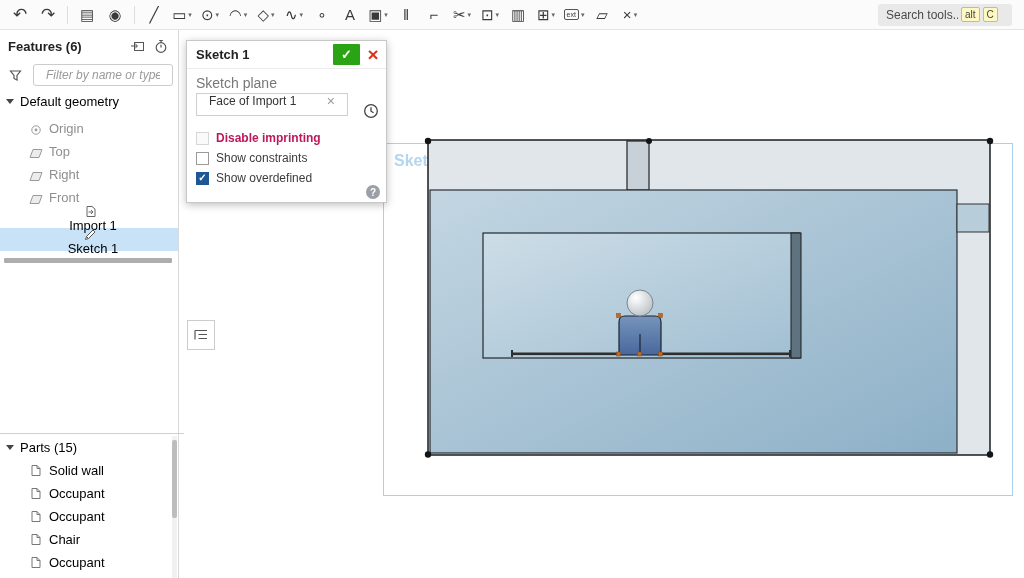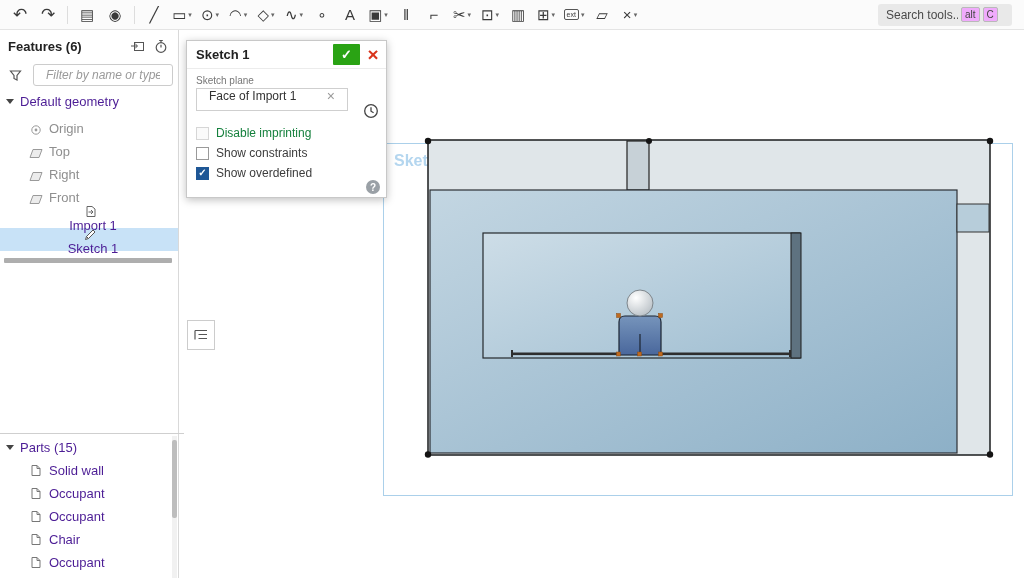--- a/index.html
+++ b/index.html
@@ -16,36 +16,36 @@
   .tbtn .g{line-height:1;}
   .g-big{font-size:17px;}
   .g-ext{font-size:7px;border:1px solid #555;border-radius:2px;padding:1px 2px;line-height:1;}
   .chev{font-size:7px;color:#666;margin-left:2px;line-height:1;}
   .tsep{width:1px;height:18px;background:#ddd;margin:0 5px;}
   .search{margin-left:auto;margin-right:6px;width:134px;height:22px;background:#e9e9e9;border-radius:3px;
     display:flex;align-items:center;padding:0 4px 0 8px;box-sizing:border-box;}
   .search input{border:0;background:transparent;width:72px;font-size:12px;color:#333;outline:none;
     font-family:"Liberation Sans",sans-serif;padding:0;}
   .search input::placeholder{color:#4a4a4a;font-style:normal;}
-  .key{background:#f0abfc;border:1px solid #b9b9b9;border-radius:2px;font-size:10px;color:#444;
+  .key{background:#fef9c3;border:1px solid #b9b9b9;border-radius:2px;font-size:10px;color:#444;
     padding:0 3px;margin-left:3px;line-height:13px;}
   
   .left-panel{position:absolute;left:0;top:30px;width:179px;height:548px;background:#fff;
     border-right:1px solid #d9d9d9;box-sizing:border-box;z-index:10;}
   .fp-header{position:absolute;left:0;top:5px;width:178px;height:22px;display:flex;align-items:center;
     padding:0 8px;box-sizing:border-box;}
   .fp-title{font-size:13px;font-weight:700;color:#222;}
   .fp-spacer{flex:1;}
   .hicon{width:18px;height:16px;display:flex;align-items:center;justify-content:center;cursor:pointer;margin-left:6px;}
   .filter-row{position:absolute;top:33px;left:7px;width:166px;height:24px;display:flex;align-items:center;gap:5px;}
   .filter-input{flex:1;min-width:0;height:22px;border:1px solid #ccc;border-radius:3px;font-size:12px;
     padding:0 12px;box-sizing:border-box;outline:none;color:#333;font-family:"Liberation Sans",sans-serif;}
   .filter-input::placeholder{color:#9a9a9a;font-style:italic;}
   .tree{position:absolute;top:60px;left:0;width:178px;}
-  .trow{height:23px;display:flex;align-items:center;font-size:13px;color:#4c1d95;padding-left:6px;
+  .trow{height:23px;display:flex;align-items:center;font-size:13px;color:#000000;padding-left:6px;
     box-sizing:border-box;cursor:default;white-space:nowrap;}
   .tri{width:0;height:0;border-left:4px solid transparent;border-right:4px solid transparent;
     border-top:5px solid #444;margin-right:6px;flex:none;}
   .ticon{display:flex;align-items:center;justify-content:center;width:16px;margin-right:5px;flex:none;}
   .child{padding-left:28px;}
   .gray{color:#8f8f8f;align-items:flex-end;}
   .top-item{padding-left:8px;flex-direction:column;}
   .selected{background:#c8e2f7;}
   .rollback{height:5px;background:#aeaeae;margin:7px 4px 0 4px;width:168px;border-radius:1px;cursor:row-resize;}
   .splitter{position:absolute;top:403px;left:0;width:184px;height:1px;background:#cfcfcf;cursor:row-resize;}
@@ -62,33 +62,33 @@
   
   .dialog{position:absolute;left:186px;top:40px;width:201px;background:#fff;border:1px solid #c8c8c8;
     box-shadow:0 2px 8px rgba(0,0,0,.25);z-index:30;box-sizing:border-box;}
   .dlg-title{height:27px;display:flex;align-items:center;padding-left:9px;border-bottom:1px solid #ececec;
     font-size:13px;font-weight:700;color:#222;}
   .btn-ok{margin-left:auto;width:27px;height:21px;background:#2aa314;color:#fff;display:flex;align-items:center;
     justify-content:center;font-size:13px;border-radius:1px;cursor:pointer;font-weight:700;}
   .btn-cancel{width:26px;height:21px;display:flex;align-items:center;justify-content:center;color:#d9341c;
     font-size:19px;font-weight:700;cursor:pointer;}
   .dlg-body{position:relative;padding:6px 9px 16px;}
-  .plane-label{font-size:10px;color:#777;margin-bottom:2px;}
+  .plane-label{font-size:14px;color:#777;margin-bottom:2px;}
   .plane-field{width:152px;height:23px;border:1px solid #cfcfcf;display:flex;align-items:flex-start;
     padding:0 12px;box-sizing:border-box;cursor:pointer;}
   .pv{font-size:12px;color:#333;flex:1;overflow:hidden;white-space:nowrap;}
   .clear{color:#9a9a9a;font-size:14px;line-height:1;cursor:pointer;}
   .clock-btn{position:absolute;right:7px;top:34px;width:16px;height:16px;cursor:pointer;}
   .opt{display:flex;align-items:center;gap:7px;font-size:12px;color:#3c3c3c;height:16px;}
   .opt1{margin-top:14px;}
   .opt2,.opt3{margin-top:4px;}
   .cb{width:13px;height:13px;border:1px solid #9a9a9a;background:#fff;box-sizing:border-box;flex:none;
     display:flex;align-items:center;justify-content:center;}
   .cb-disabled{border-color:#d6d6d6;background:#fafafa;}
-  .opt-disabled .olabel{color:#15803d;}
+  .opt-disabled .olabel{color:#be185d;font-weight:bold;}
   .cb-checked{background:#1f5796;border-color:#1f5796;}
   .cm{color:#fff;font-size:10px;font-weight:700;line-height:1;}
   .help{position:absolute;right:6px;bottom:3px;width:14px;height:14px;border-radius:50%;background:#9aa0a6;
     color:#fff;font-size:10px;font-weight:700;display:flex;align-items:center;justify-content:center;cursor:pointer;}
 </style>
 </head>
 <body>
 
 <div class="app">
 

